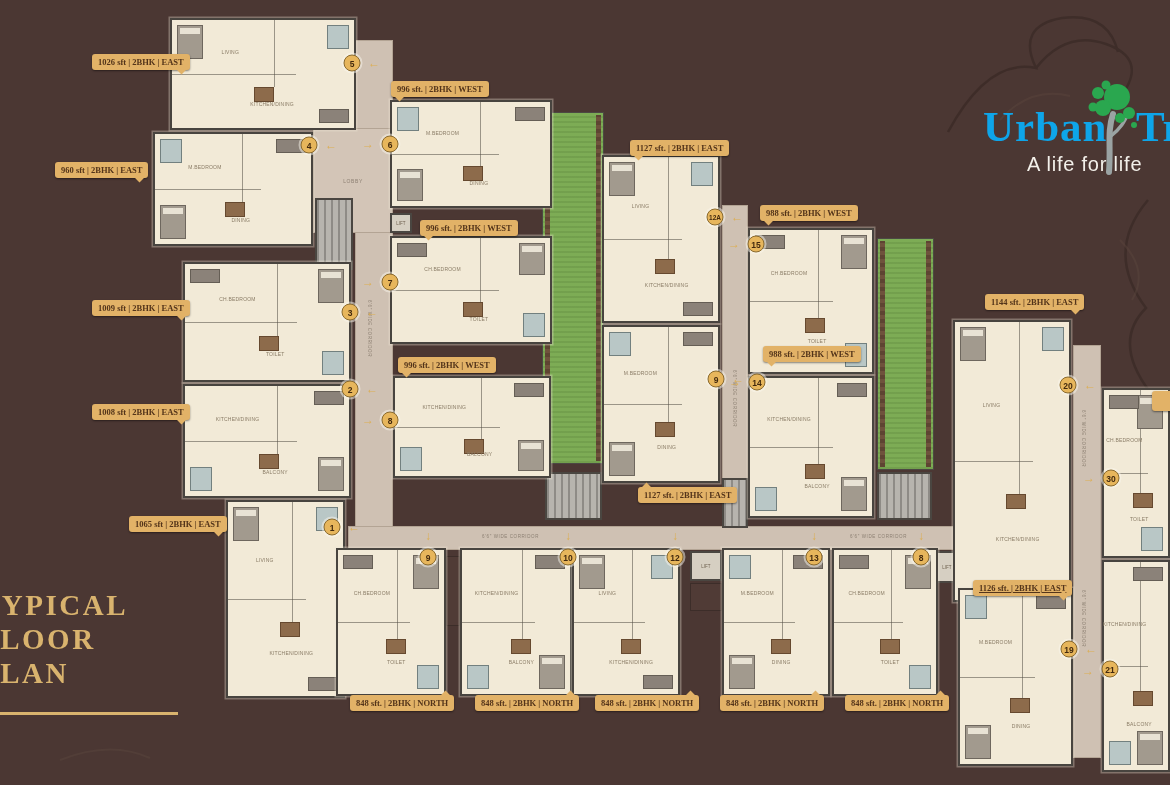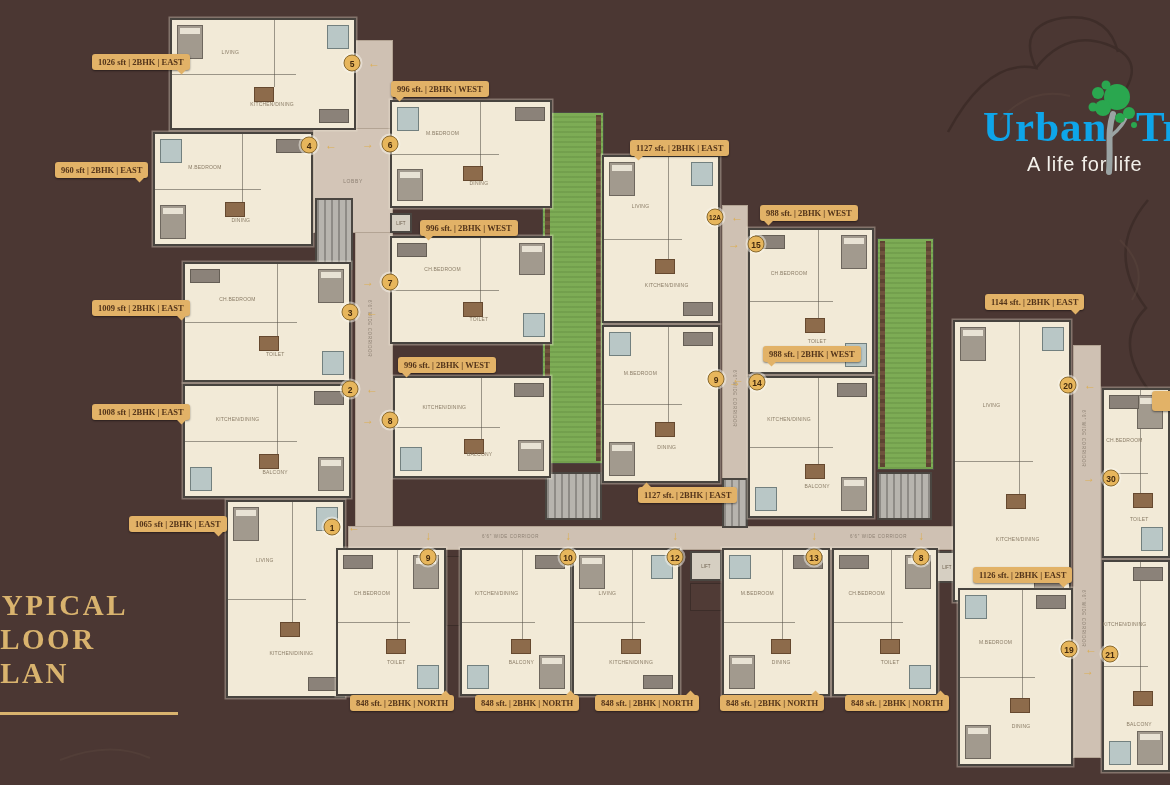--- a/index.html
+++ b/index.html
@@ -335,21 +335,21 @@
       <div class="plan-label" style="left: 92px; top: 404px;">1008 sft | 2BHK | EAST<div class="tail tail-br"></div></div>
       <div class="plan-label" style="left: 129px; top: 516px;">1065 sft | 2BHK | EAST<div class="tail tail-br"></div></div>
       <div class="plan-label" style="left: 391px; top: 81px;">996 sft. | 2BHK | WEST<div class="tail tail-bl"></div></div>
       <div class="plan-label" style="left: 420px; top: 220px;">996 sft. | 2BHK | WEST<div class="tail tail-bl"></div></div>
       <div class="plan-label" style="left: 398px; top: 357px;">996 sft. | 2BHK | WEST<div class="tail tail-bl"></div></div>
       <div class="plan-label" style="left: 630px; top: 140px;">1127 sft. | 2BHK | EAST<div class="tail tail-bl"></div></div>
       <div class="plan-label" style="left: 638px; top: 487px;">1127 sft. | 2BHK | EAST<div class="tail tail-tl"></div></div>
       <div class="plan-label" style="left: 760px; top: 205px;">988 sft. | 2BHK | WEST<div class="tail tail-bl"></div></div>
       <div class="plan-label" style="left: 763px; top: 346px;">988 sft. | 2BHK | WEST<div class="tail tail-bl"></div></div>
       <div class="plan-label" style="left: 985px; top: 294px;">1144 sft. | 2BHK | EAST<div class="tail tail-br"></div></div>
-      <div class="plan-label" style="left: 973px; top: 567px;">1126 sft. | 2BHK | EAST<div class="tail tail-br"></div></div>
+      <div class="plan-label" style="left: 973px; top: 580px; text-decoration: underline;">1126 sft. | 2BHK | EAST<div class="tail tail-br"></div></div>
       <div class="plan-label" style="left: 350px; top: 695px;">848 sft. | 2BHK | NORTH<div class="tail tail-tr"></div></div>
       <div class="plan-label" style="left: 475px; top: 695px;">848 sft. | 2BHK | NORTH<div class="tail tail-tr"></div></div>
       <div class="plan-label" style="left: 595px; top: 695px;">848 sft. | 2BHK | NORTH<div class="tail tail-tr"></div></div>
       <div class="plan-label" style="left: 720px; top: 695px;">848 sft. | 2BHK | NORTH<div class="tail tail-tr"></div></div>
       <div class="plan-label" style="left: 845px; top: 695px;">848 sft. | 2BHK | NORTH<div class="tail tail-tr"></div></div>
       <div class="plan-label" style="left: 1152px; top: 391px; width: 26px; height: 14px;"></div>
       <div class="marker" style="left: 332px; top: 527px;">1</div>
       <div class="arrow" style="left: 354px; top: 527px;">←</div>
       <div class="marker" style="left: 350px; top: 389px;">2</div>
       <div class="arrow" style="left: 372px; top: 389px;">←</div>
@@ -382,21 +382,21 @@
       <div class="marker" style="left: 814px; top: 557px;">13</div>
       <div class="arrow" style="left: 814px; top: 536px;">↓</div>
       <div class="marker" style="left: 921px; top: 557px;">8</div>
       <div class="arrow" style="left: 921px; top: 536px;">↓</div>
       <div class="marker" style="left: 1069px; top: 649px;">19</div>
       <div class="arrow" style="left: 1091px; top: 649px;">←</div>
       <div class="marker" style="left: 1068px; top: 385px;">20</div>
       <div class="arrow" style="left: 1090px; top: 385px;">←</div>
       <div class="marker" style="left: 1111px; top: 478px;">30</div>
       <div class="arrow" style="left: 1089px; top: 478px;">→</div>
-      <div class="marker" style="left: 1110px; top: 654px;">21</div>
+      <div class="marker" style="left: 1110px; top: 669px;">21</div>
       <div class="arrow" style="left: 1088px; top: 671px;">→</div>
     </div>
 
   <span class="brand" id="brand-left" style="left:983px;top:102px">Urban</span>
   <svg style="position:absolute;left:1082px;top:80px" width="58" height="96">
     <path d="M27,92 C29,66 25,52 31,34" stroke="#9aa3a3" stroke-width="6" fill="none" stroke-linecap="round"></path>
     <path d="M29,56 C39,48 42,42 46,34" stroke="#9aa3a3" stroke-width="3.5" fill="none" stroke-linecap="round"></path>
     <circle cx="35" cy="17" r="13" fill="#2aa74f"></circle>
     <circle cx="16" cy="13" r="6" fill="#2aa74f"></circle>
     <circle cx="21" cy="28" r="8" fill="#2aa74f"></circle>

